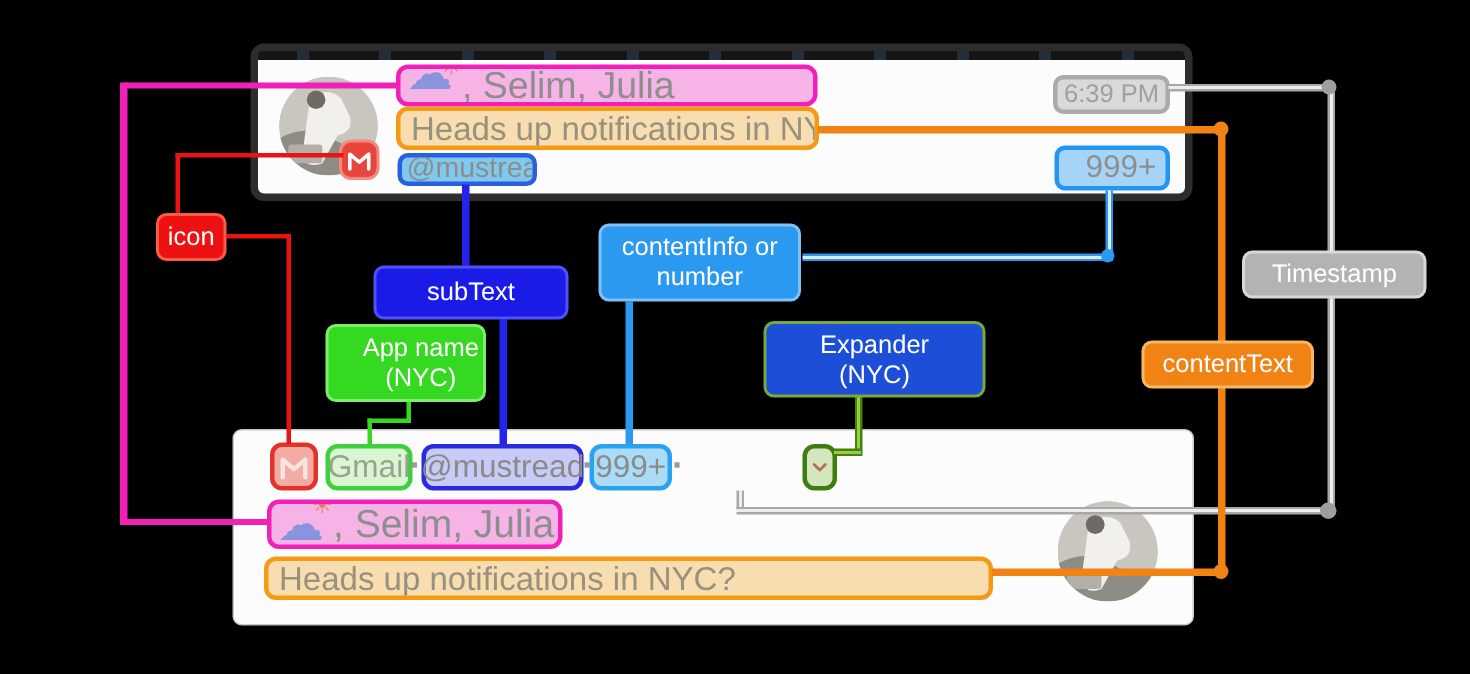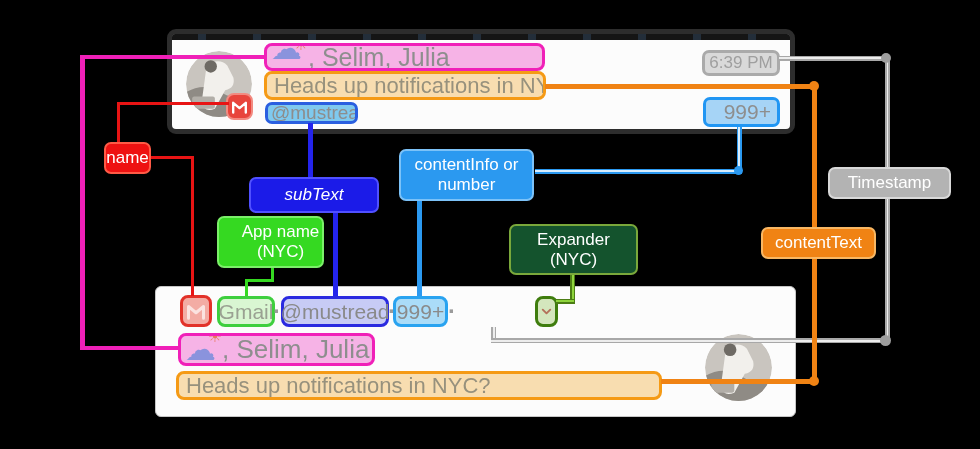--- a/index.html
+++ b/index.html
@@ -55,24 +55,24 @@
   .weather{position:relative;display:inline-block;width:36px;height:26px;margin-right:1px;flex:0 0 auto;}
   .weather .cloud{position:absolute;left:0;top:-6px;font-size:31px;color:#8a93dd;}
   .weather .sun{position:absolute;right:-1px;top:-10px;font-size:16px;color:#e8795a;}
 
   
   .lbl{position:absolute;box-sizing:border-box;border-radius:7px;color:#fff;font-size:17px;
        display:flex;flex-direction:column;align-items:center;justify-content:center;
        text-align:center;line-height:20px;z-index:6;}
   #lbl-icon{left:104px;top:142px;width:47px;height:32px;background:#ee1111;border:2px solid #ff5a46;}
   #lbl-contentTitle{left:19px;top:218px;width:132px;height:31px;background:#f318c9;border:2px solid #ff77e2;}
-  #lbl-subText{left:249px;top:177px;width:130px;height:36px;background:#1b1be8;border:2px solid #5050ff;font-style:italic;}
+  #lbl-subText{left:249px;top:177px;width:130px;height:36px;background:#1b1be8;border:2px solid #5050ff;}
   #lbl-appName{left:217px;top:216px;width:107px;height:52px;background:#35d921;border:2px solid #7bef69;padding-left:20px;}
   #lbl-contentInfo{left:399px;top:149px;width:135px;height:52px;background:#2b99f0;border:2px solid #7cc2f8;justify-content:center;}
-  #lbl-expander{left:509px;top:214px;width:129px;height:51px;background:#14532d;border:2px solid #7aa83b;margin-top:10px;}
+  #lbl-expander{left:509px;top:214px;width:148px;height:51px;background:#1d4ed8;border:2px solid #7aa83b;}
   #lbl-timestamp{left:828px;top:167px;width:123px;height:32px;background:#b3b3b3;border:2px solid #d8d8d8;}
   #lbl-contentText{left:761px;top:227px;width:115px;height:32px;background:#f08314;border:2px solid #f8b763;}
 
   
   .ln{position:absolute;z-index:5;}
   .mag{background:#f020b8;} .red{background:#e81414;} .blu{background:#2424ec;}
   .grn{background:#35d921;} .cib{background:#2b99f0;} .org{background:#f08314;}
   .dbl-gray-h{background:linear-gradient(to bottom,#a8a8a8 0 1.5px,#ededed 1.5px 3.5px,#a8a8a8 3.5px 5px);}
   .dbl-gray-v{background:linear-gradient(to right,#a8a8a8 0 1.5px,#ededed 1.5px 3.5px,#a8a8a8 3.5px 5px);}
   .dbl-blue-h{background:linear-gradient(to bottom,#2b99f0 0 1.5px,#d9edfd 1.5px 3.5px,#2b99f0 3.5px 5px);}
@@ -177,21 +177,21 @@
         <circle cx="32" cy="32" r="32" fill="#c9c5bf"></circle>
         <path d="M0 40 Q18 30 34 40 T64 42 L64 64 L0 64 Z" fill="#8f8b85"></path>
         <path d="M20 14 q12 -8 20 0 l6 12 q2 10 -8 12 l-10 18 q-10 4 -13 -5 l3 -22 z" fill="#f2f0ec"></path>
         <circle cx="24" cy="15" r="6" fill="#6e6a64"></circle>
         <rect x="6" y="44" width="22" height="12" rx="2" fill="#b2aea8"></rect>
       </svg>
     </div>
   </div>
 
   <div class="lbl" id="lbl-icon">
-    <span>name</span>
+    <span>icon</span>
   </div>
   <div class="lbl" id="lbl-subText">
     <span>subText</span>
   </div>
   <div class="lbl" id="lbl-appName">
     <span>App name</span>
     <span>(NYC)</span>
   </div>
   <div class="lbl" id="lbl-contentInfo">
     <span>contentInfo or</span>

